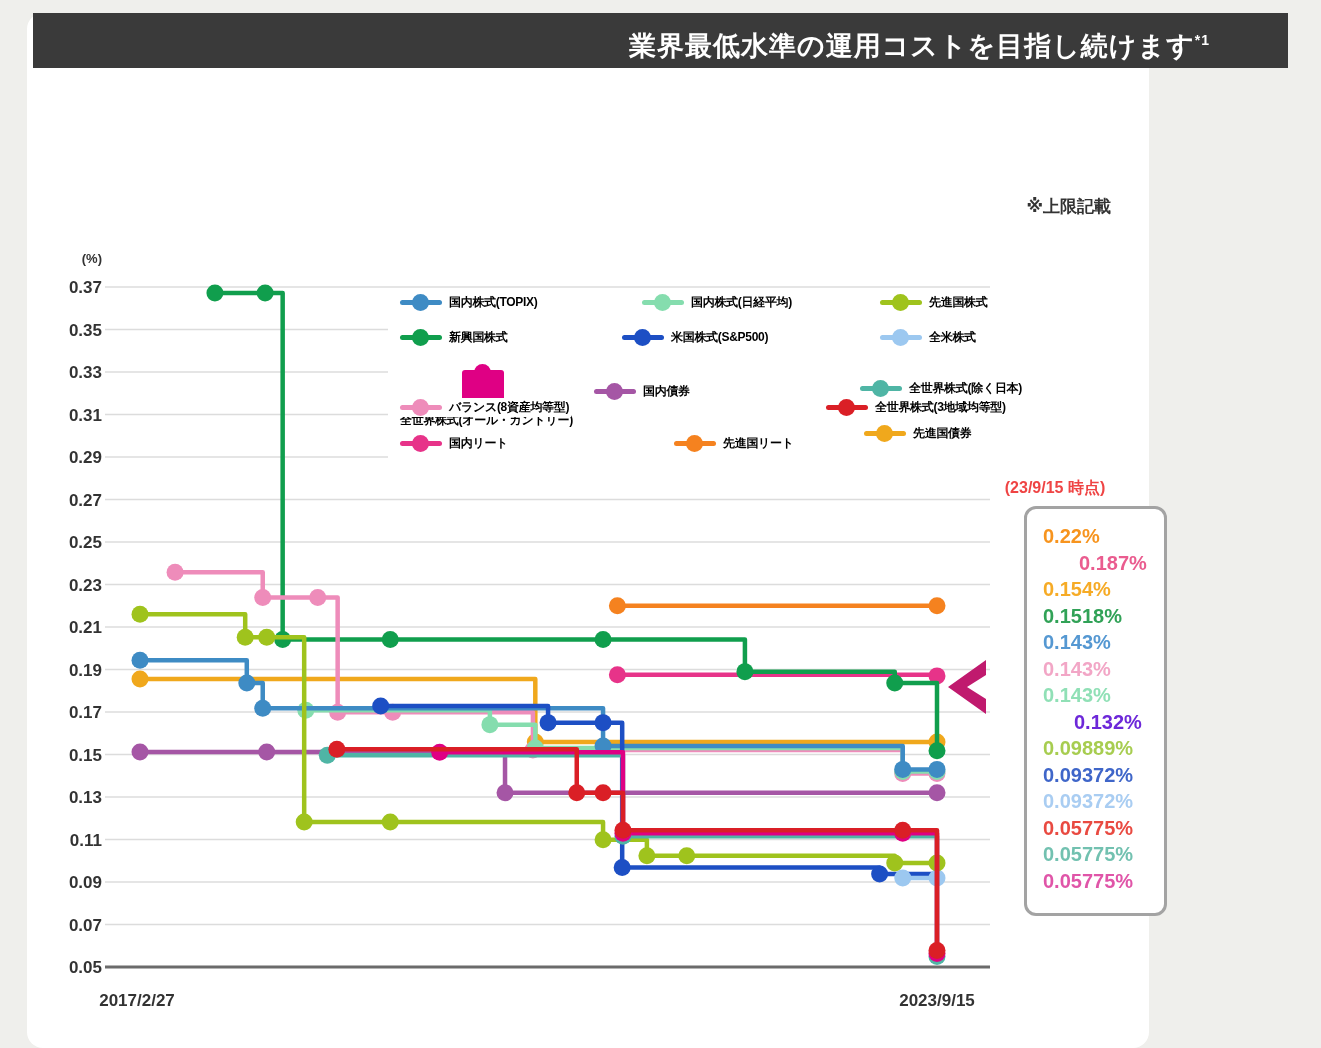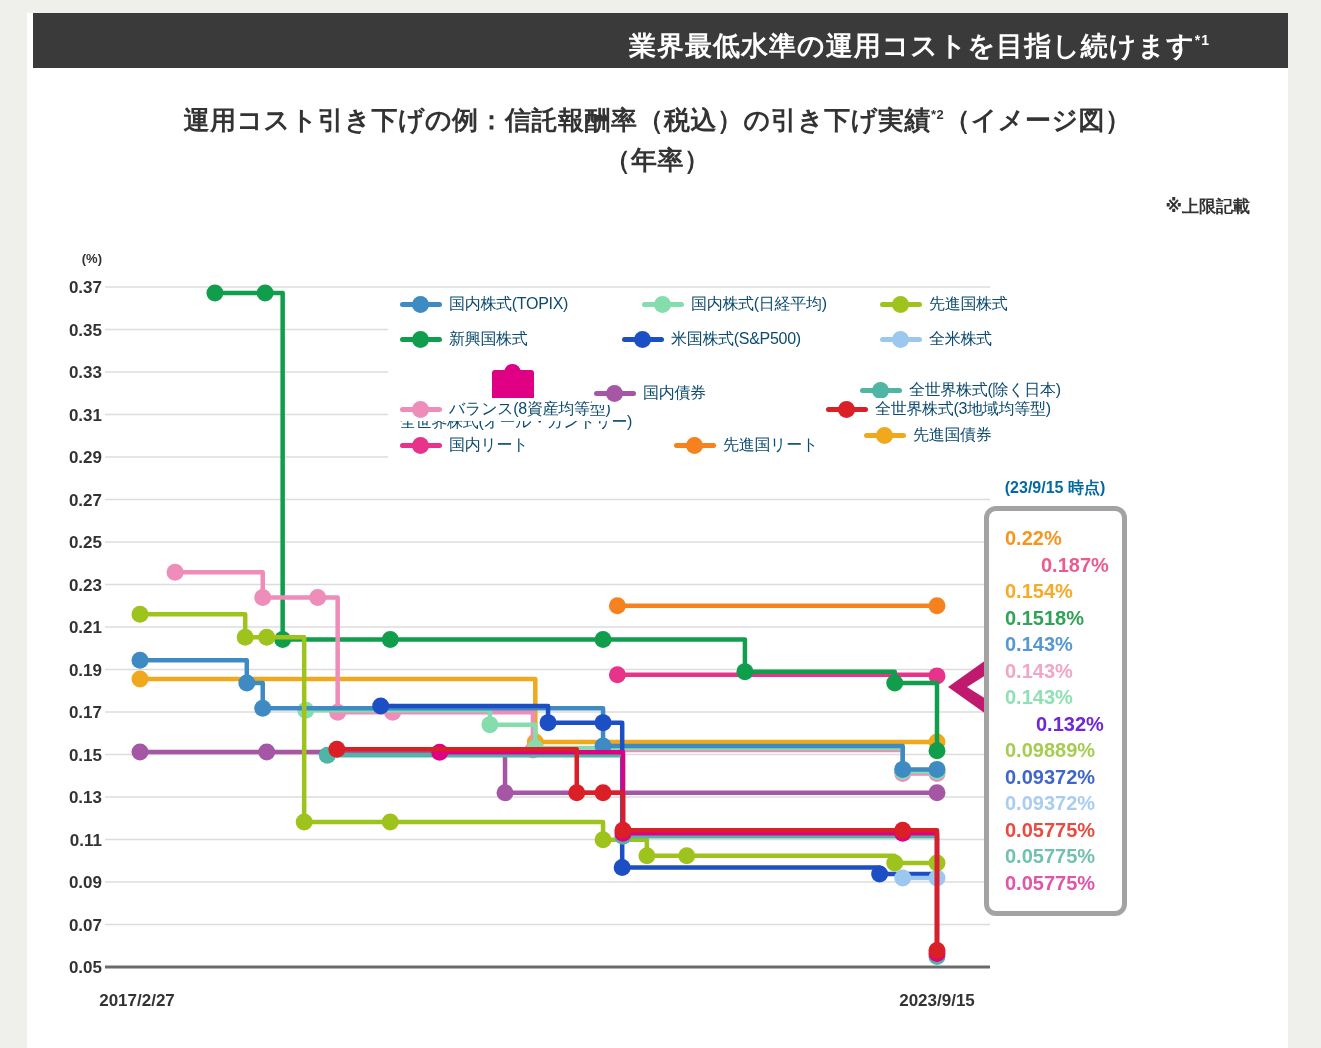--- a/index.html
+++ b/index.html
@@ -2,21 +2,21 @@
 <html><head>
 <meta charset="utf-8">
 <style>
   html,body{margin:0;padding:0;}
   body{
     width:1321px;height:1048px;position:relative;overflow:hidden;
     background:#efefec;
     font-family:"Liberation Sans","DejaVu Sans",sans-serif;
     color:#333;
   }
-  .card{position:absolute;left:27px;top:13px;width:1261px;height:1035px;background:#ffffff;}
+  .card{position:absolute;left:27px;top:13px;width:1122px;height:1035px;background:#ffffff;border-radius:16px;}
   .banner{
     position:absolute;left:6px;top:0;width:1255px;height:55px;background:#3a3a3a;
     color:#fff;font-size:27px;font-weight:700;line-height:55px;
     text-align:right;padding-right:78px;box-sizing:border-box;letter-spacing:1px;
   }
   .banner sup{font-size:14px;font-weight:700;}
   .title{
     position:absolute;left:0;top:82px;width:1261px;text-align:center;
     font-size:26px;font-weight:700;color:#333;line-height:40px;letter-spacing:0.5px;
   }
@@ -25,45 +25,41 @@
     position:absolute;right:38px;top:182px;font-size:17px;font-weight:600;color:#333;
   }
   .chart-wrap{position:absolute;left:-27px;top:-13px;width:1321px;height:1048px;pointer-events:none;}
   .chart-wrap svg{position:absolute;left:0;top:0;}
   .legend{
     position:absolute;left:388px;top:292px;width:748px;height:172px;background:#fff;
   }
   .legend-item{position:absolute;display:flex;align-items:center;background:#fff;padding:1px 2px;}
   .lg-marker{position:relative;width:42px;height:5px;border-radius:3px;margin-right:7px;flex:0 0 42px;}
   .lg-dot{position:absolute;left:12px;top:-6px;width:17px;height:17px;border-radius:50%;}
-  .lg-label{font-size:16px;font-weight:400;color:#0c4a6e;white-space:nowrap;letter-spacing:-0.3px;}
+  .lg-label{font-size:12px;font-weight:700;color:#000000;white-space:nowrap;letter-spacing:-0.3px;}
   .callout{
-    position:absolute;left:984px;top:506px;width:143px;height:410px;
-    background:#fff;border:5px solid #a3a3a3;border-radius:12px;box-sizing:border-box;
+    position:absolute;left:1024px;top:506px;width:143px;height:410px;
+    background:#fff;border:3px solid #a3a3a3;border-radius:12px;box-sizing:border-box;
     padding:14px 0 0 16px;
   }
   .callout-value{font-size:20px;font-weight:700;line-height:26.5px;white-space:nowrap;}
   .callout-header{
     position:absolute;left:980px;top:478px;width:150px;text-align:center;
-    color:#0369a1;font-size:16px;font-weight:700;white-space:nowrap;
+    color:#ef4444;font-size:16px;font-weight:700;white-space:nowrap;
   }
 </style>
 </head>
 <body>
 
 <div class="card">
 
   <div class="banner">
     <span>業界最低水準の運用コストを目指し続けます</span><sup>*1</sup>
   </div>
 
-  <div class="title">
-    <span>運用コスト引き下げの例：信託報酬率（税込）の引き下げ実績</span><sup>*2</sup><span>（イメージ図）</span><br>
-    <span>（年率）</span>
-  </div>
 
   <div class="note">※上限記載</div>
 
   <div class="chart-wrap">
     <svg id="chart-svg" width="1321" height="1048" viewBox="0 0 1321 1048">
         <line x1="105" y1="287" x2="990" y2="287" stroke="#dcdcdc" stroke-width="1.3"></line>
         <text x="102" y="293" text-anchor="end" font-size="17" font-weight="600" fill="#333">0.37</text>
         <line x1="105" y1="329.5" x2="990" y2="329.5" stroke="#dcdcdc" stroke-width="1.3"></line>
         <text x="102" y="335.5" text-anchor="end" font-size="17" font-weight="600" fill="#333">0.35</text>
         <line x1="105" y1="372" x2="990" y2="372" stroke="#dcdcdc" stroke-width="1.3"></line>

